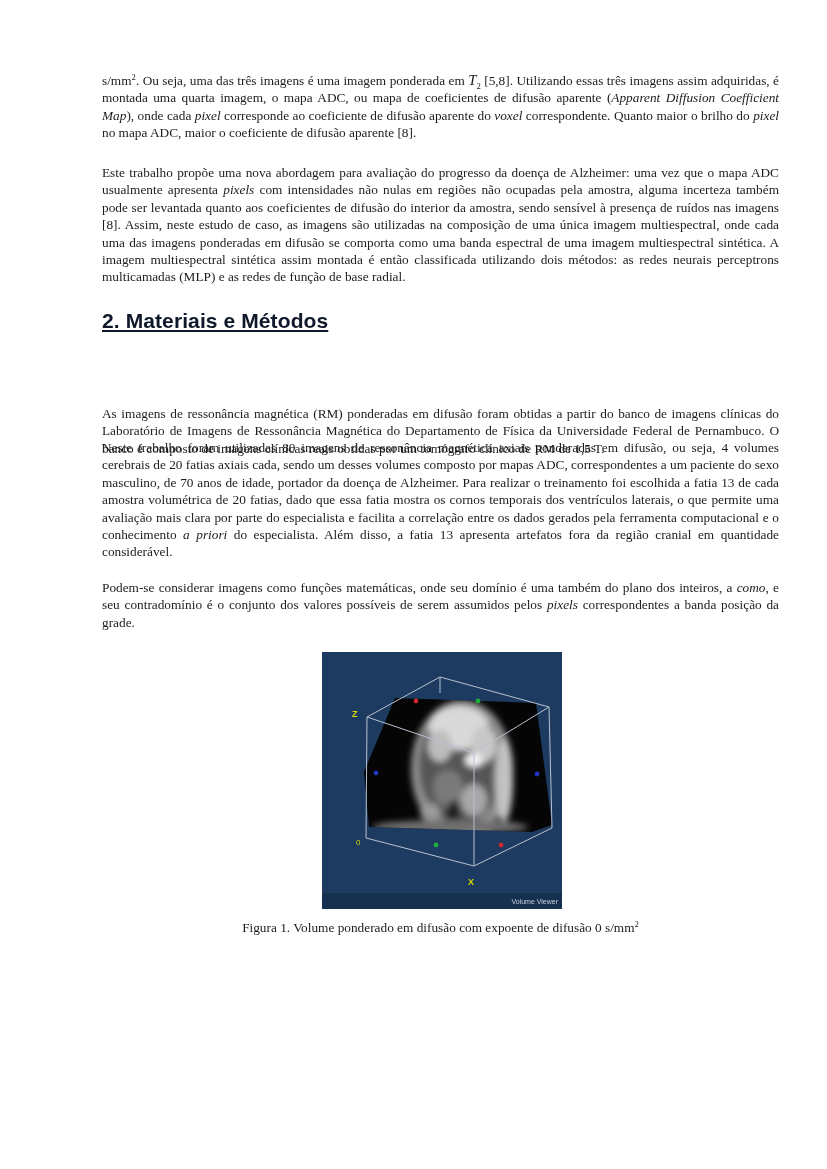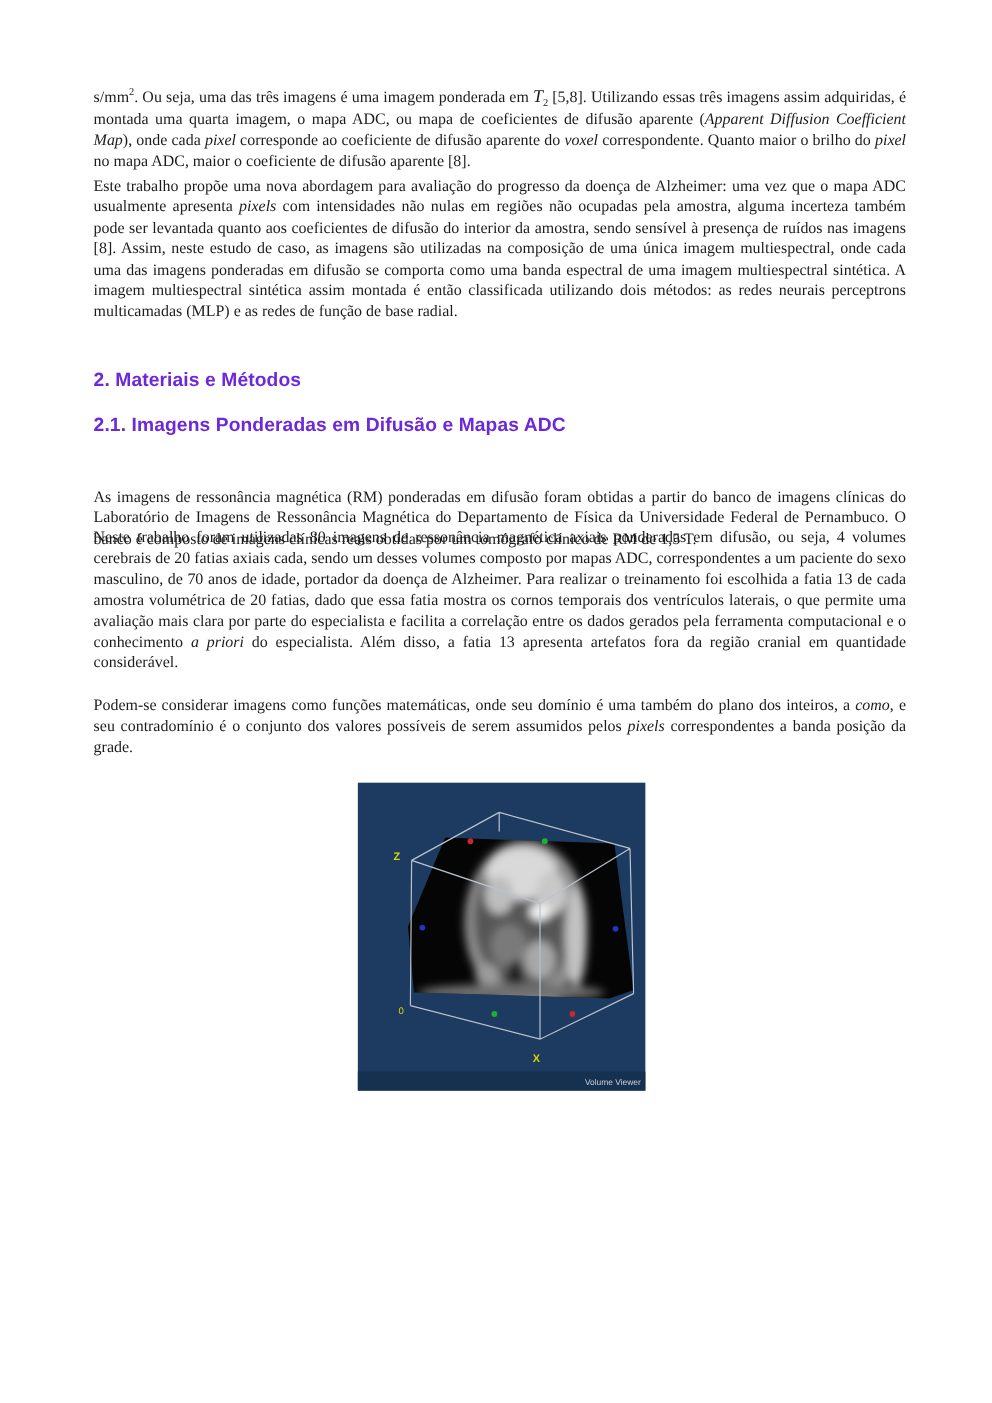--- a/index.html
+++ b/index.html
@@ -1,55 +1,54 @@
 <!DOCTYPE html>
 <html lang="pt"><head>
 <meta charset="utf-8">
 <style>
   html,body{margin:0;padding:0;}
   body{
     width:827px;height:1169px;position:relative;background:#ffffff;
     font-family:"Liberation Serif", serif;color:#1a1a1a;overflow:hidden;
   }
-  .page{position:absolute;inset:0;background:#ffffff;}
+  .page{position:absolute;inset:0;background:#ffffff;margin-left:24px;}
   .block{position:absolute;left:78px;width:677px;}
   p.body-par{
     margin:0;font-size:13.3px;line-height:17.4px;text-align:justify;
     color:#1c1c1c;
   }
   p.body-par sup{font-size:0.65em;line-height:0;}
   p.body-par sub{font-size:0.65em;line-height:0;}
   .math-var{font-family:"Liberation Serif",serif;font-style:italic;font-size:1.12em;}
   h2.sec, h3.sec{
     margin:0;font-family:"Liberation Sans",sans-serif;font-weight:bold;
-    font-size:16px;color:#6d28d9;letter-spacing:0.1px;
+    font-size:21px;color:#0f172a;letter-spacing:0.1px;text-decoration:underline;
   }
   .figure-wrap{position:absolute;left:298px;top:652px;width:240px;height:257px;}
   .caption{
     position:absolute;left:78px;top:920px;width:677px;text-align:center;
     font-size:13.3px;color:#1c1c1c;
   }
   .caption sup{font-size:0.65em;line-height:0;}
 </style>
 </head>
 <body>
 
 <div class="page">
 
   <div class="block" style="top:72px">
     <p class="body-par"><span>s/mm</span><sup>2</sup><span>. Ou seja, uma das três imagens é uma imagem ponderada em </span><span class="math-var" style="font-style: italic;">T</span><sub>2</sub><span> [5,8]. Utilizando essas três imagens assim adquiridas, é montada uma quarta imagem, o mapa ADC, ou mapa de coeficientes de difusão aparente (</span><span style="font-style: italic;">Apparent Diffusion Coefficient Map</span><span>), onde cada </span><span style="font-style: italic;">pixel</span><span> corresponde ao coeficiente de difusão aparente do </span><span style="font-style: italic;">voxel</span><span> correspondente. Quanto maior o brilho do </span><span style="font-style: italic;">pixel</span><span> no mapa ADC, maior o coeficiente de difusão aparente [8].</span></p>
   </div>
 
-  <div class="block" style="top:146px">
+  <div class="block" style="top:164px">
     <p class="body-par"><span>Este trabalho propõe uma nova abordagem para avaliação do progresso da doença de Alzheimer: uma vez que o mapa ADC usualmente apresenta </span><span style="font-style: italic;">pixels</span><span> com intensidades não nulas em regiões não ocupadas pela amostra, alguma incerteza também pode ser levantada quanto aos coeficientes de difusão do interior da amostra, sendo sensível à presença de ruídos nas imagens [8]. Assim, neste estudo de caso, as imagens são utilizadas na composição de uma única imagem multiespectral, onde cada uma das imagens ponderadas em difusão se comporta como uma banda espectral de uma imagem multiespectral sintética. A imagem multiespectral sintética assim montada é então classificada utilizando dois métodos: as redes neurais perceptrons multicamadas (MLP) e as redes de função de base radial.</span></p>
   </div>
 
   <h2 class="sec block" style="top:309px">2. Materiais e Métodos</h2>
 
-  <h3 class="sec block" style="top:346px">2.1. Imagens Ponderadas em Difusão e Mapas ADC</h3>
 
   <div class="block" style="top:405px">
     <p class="body-par"><span>As imagens de ressonância magnética (RM) ponderadas em difusão foram obtidas a partir do banco de imagens clínicas do Laboratório de Imagens de Ressonância Magnética do Departamento de Física da Universidade Federal de Pernambuco. O banco é composto de imagens clínicas reais obtidas por um tomógrafo clínico de RM de 1,5 T.</span></p>
   </div>
 
   <div class="block" style="top:439px">
     <p class="body-par"><span>Neste trabalho foram utilizadas 80 imagens de ressonância magnética axiais ponderadas em difusão, ou seja, 4 volumes cerebrais de 20 fatias axiais cada, sendo um desses volumes composto por mapas ADC, correspondentes a um paciente do sexo masculino, de 70 anos de idade, portador da doença de Alzheimer. Para realizar o treinamento foi escolhida a fatia 13 de cada amostra volumétrica de 20 fatias, dado que essa fatia mostra os cornos temporais dos ventrículos laterais, o que permite uma avaliação mais clara por parte do especialista e facilita a correlação entre os dados gerados pela ferramenta computacional e o conhecimento </span><span style="font-style: italic;">a priori</span><span> do especialista. Além disso, a fatia 13 apresenta artefatos fora da região cranial em quantidade considerável.</span></p>
   </div>
 
   <div class="block" style="top:579px">
@@ -102,14 +101,15 @@
 
       <text x="30" y="65" font-family="Liberation Sans, sans-serif" font-size="9" font-weight="bold" fill="#d8d800">Z</text>
       <text x="146" y="233" font-family="Liberation Sans, sans-serif" font-size="9" font-weight="bold" fill="#d8d800">X</text>
       <text x="34" y="193" font-family="Liberation Sans, sans-serif" font-size="8" fill="#d8d800">0</text>
 
       <rect x="0" y="241" width="240" height="16" fill="#16304f"></rect>
       <text x="236" y="252" text-anchor="end" font-family="Liberation Sans, sans-serif" font-size="7" fill="#c7cfdb">Volume Viewer</text>
     </svg>
   </div>
 
+  <div class="caption"><span>Figura 1. Volume ponderado em difusão com expoente de difusão 0 s/mm</span><sup>2</sup></div>
 
 </div>
 
 </body></html>

